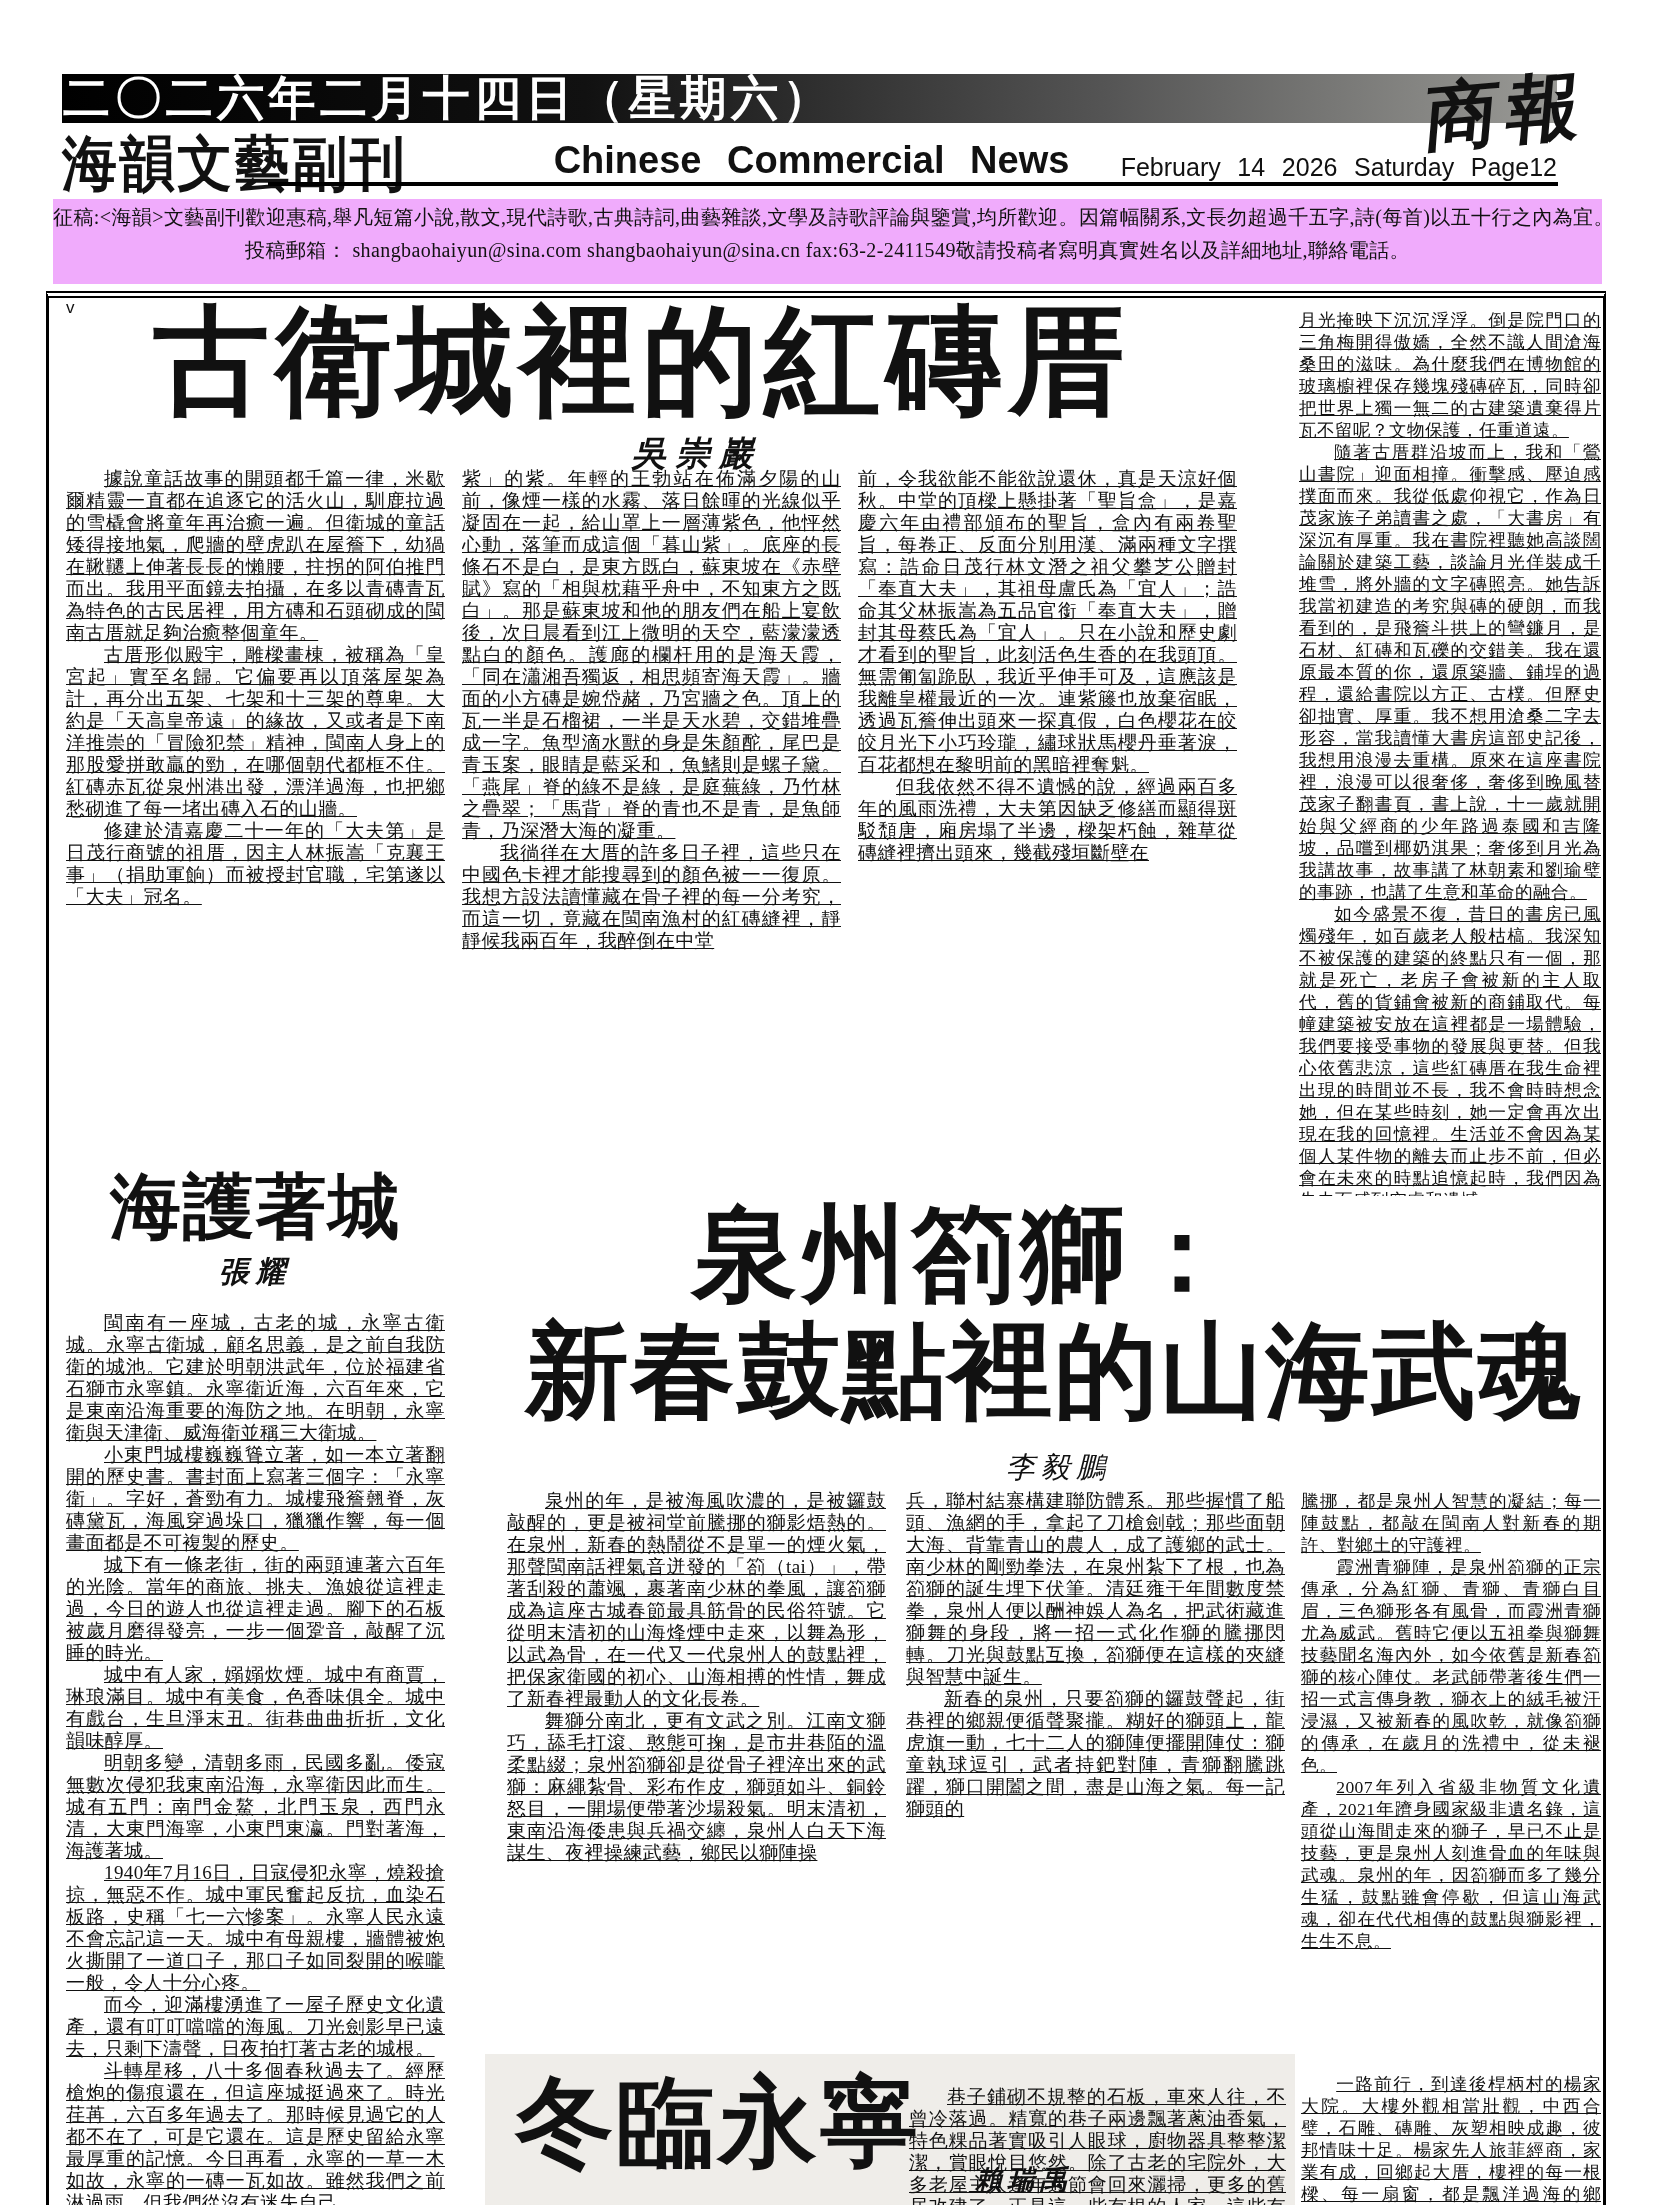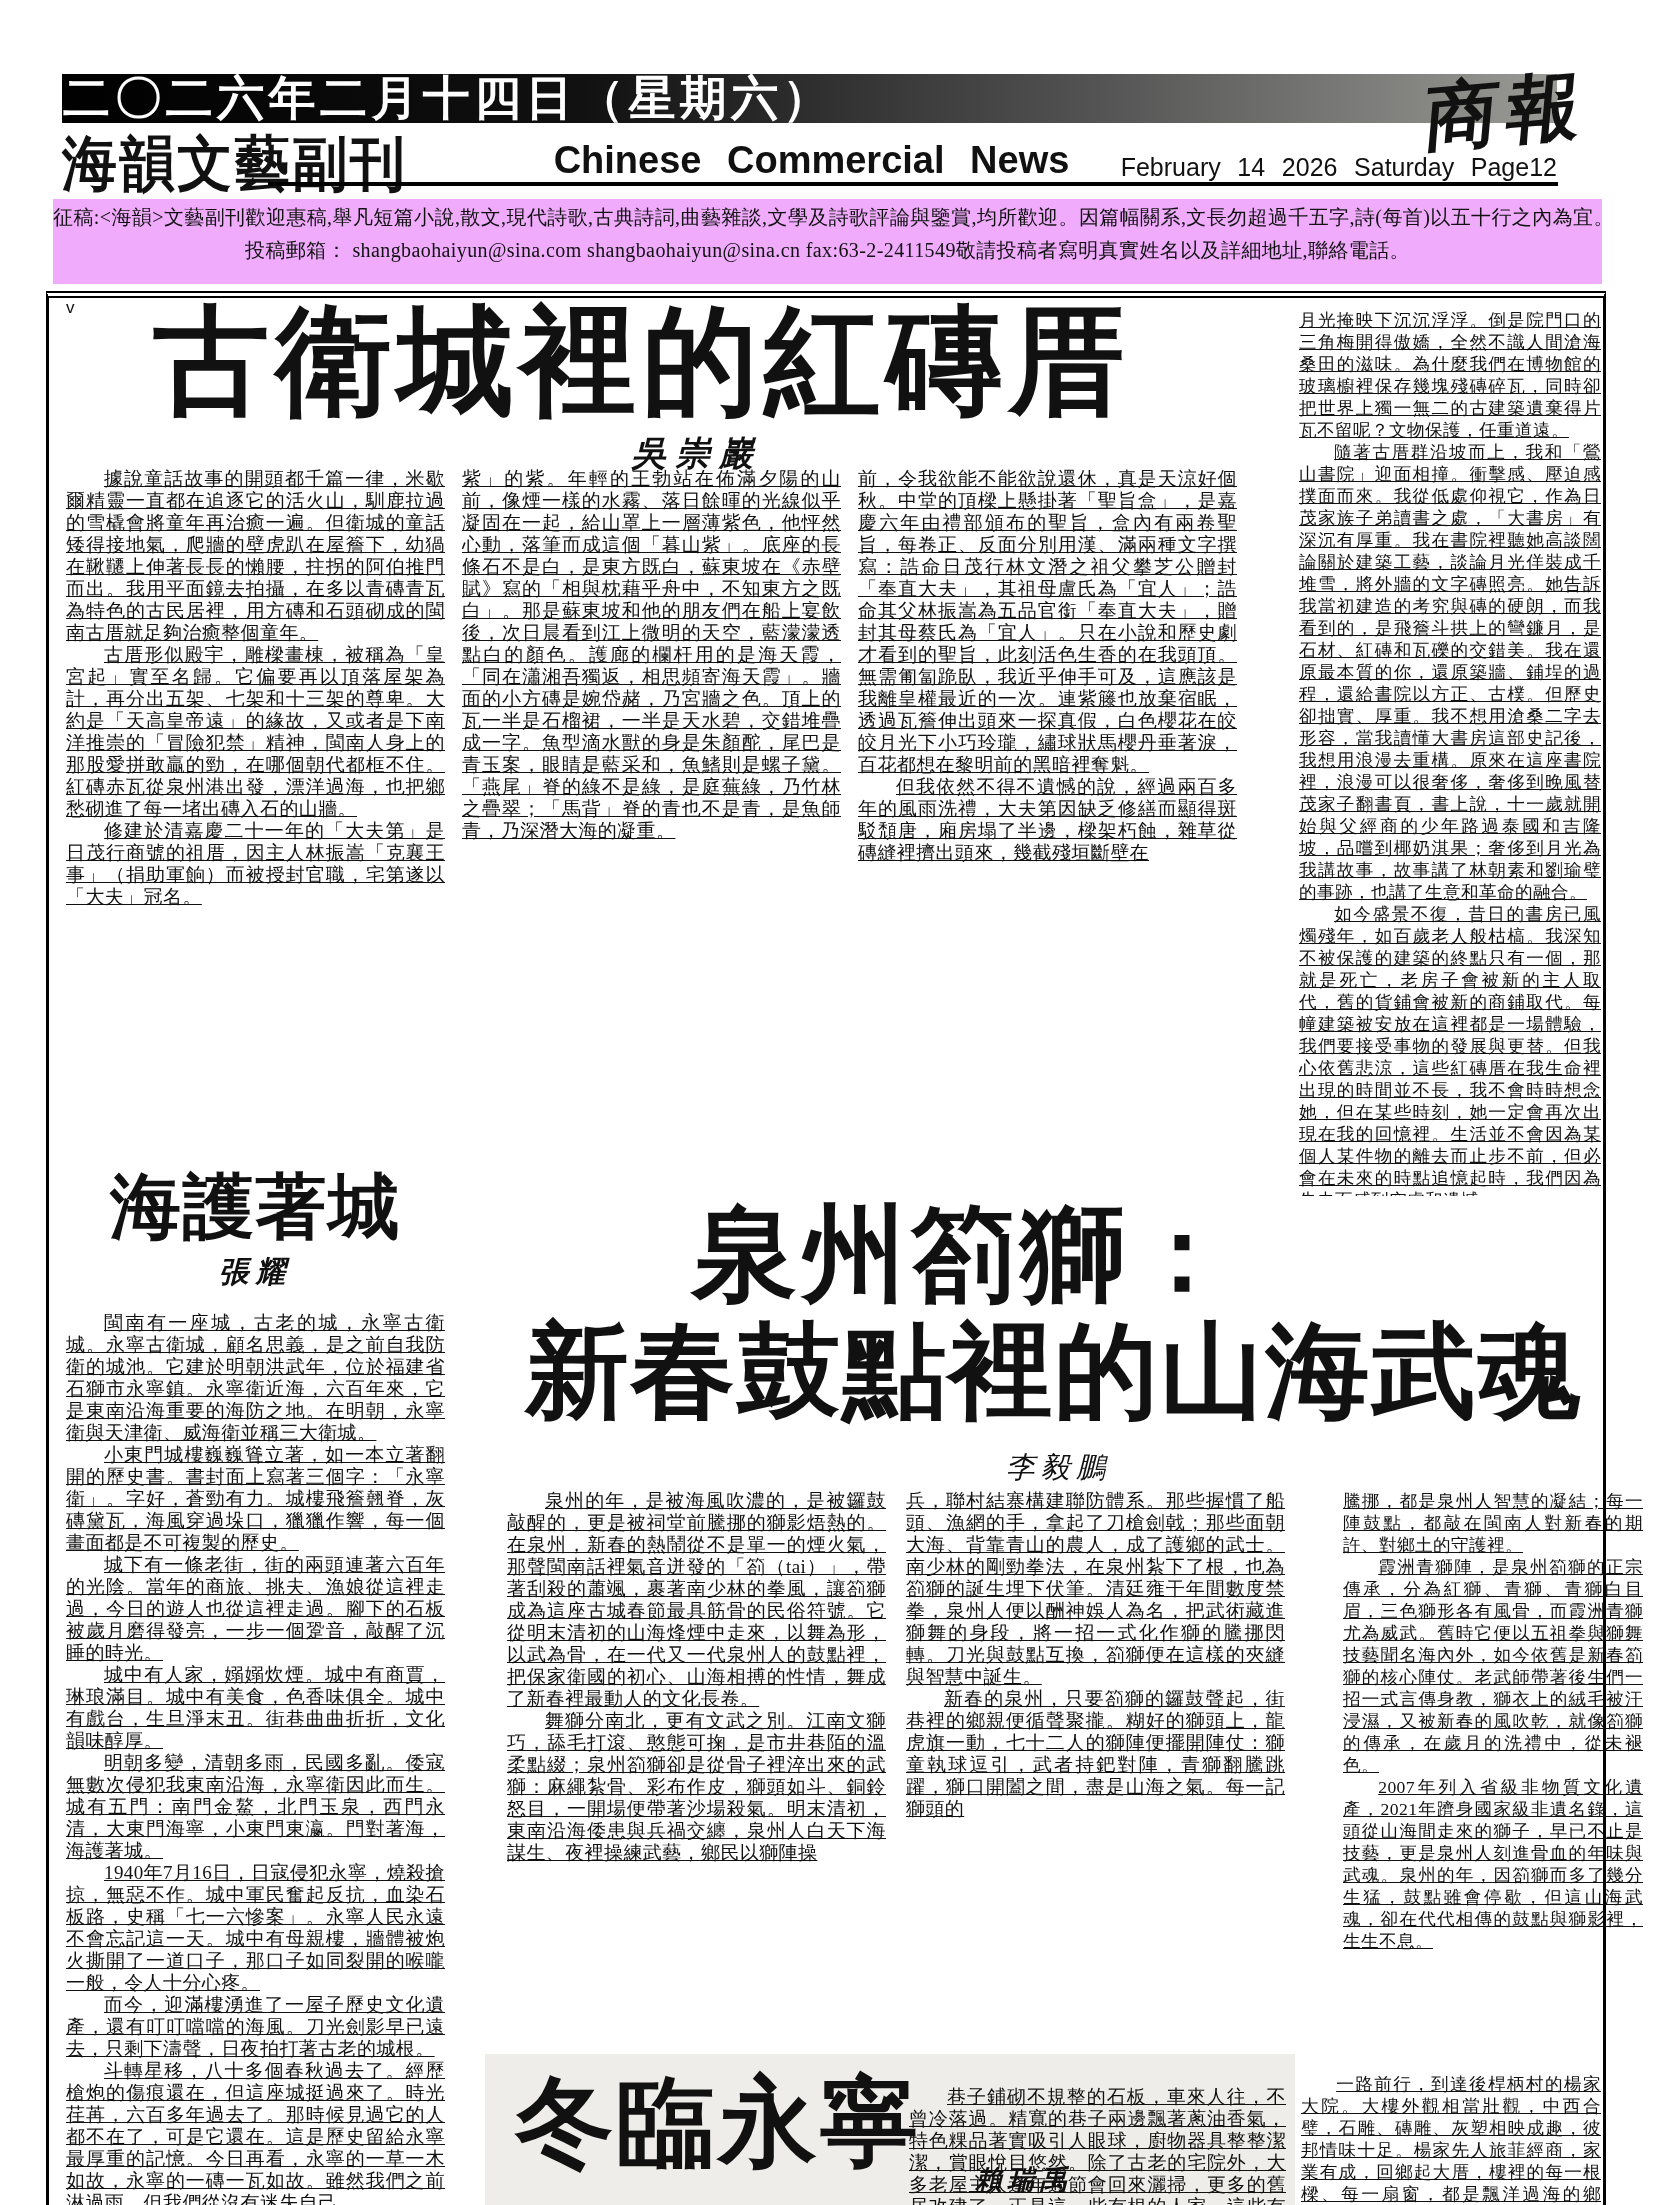--- a/index.html
+++ b/index.html
@@ -79,20 +79,21 @@
 
 <div class="abs a1title">古衛城裡的紅磚厝</div>
 <div class="abs a1author">吳崇巖</div>
 <div class="abs col" style="left:66px;top:468px;width:379px;height:688px;">
     <p>據說童話故事的開頭都千篇一律，米歇爾精靈一直都在追逐它的活火山，馴鹿拉過的雪橇會將童年再治癒一遍。但衛城的童話矮得接地氣，爬牆的壁虎趴在屋簷下，幼猧在鞦韆上伸著長長的懶腰，拄拐的阿伯推門而出。我用平面鏡去拍攝，在多以青磚青瓦為特色的古民居裡，用方磚和石頭砌成的閩南古厝就足夠治癒整個童年。</p>
     <p>古厝形似殿宇，雕樑畫棟，被稱為「皇宮起」實至名歸。它偏要再以頂落屋架為計，再分出五架、七架和十三架的尊卑。大約是「天高皇帝遠」的緣故，又或者是下南洋推崇的「冒險犯禁」精神，閩南人身上的那股愛拼敢贏的勁，在哪個朝代都框不住。紅磚赤瓦從泉州港出發，漂洋過海，也把鄉愁砌進了每一堵出磚入石的山牆。</p>
     <p>修建於清嘉慶二十一年的「大夫第」是日茂行商號的祖厝，因主人林振嵩「克襄王事」（捐助軍餉）而被授封官職，宅第遂以「大夫」冠名。</p>
   </div>
 <div class="abs col first-cont" style="left:462px;top:468px;width:379px;height:690px;">
     <p>紫」的紫。年輕的王勃站在佈滿夕陽的山前，像煙一樣的水霧、落日餘暉的光線似乎凝固在一起，給山罩上一層薄紫色，他怦然心動，落筆而成這個「暮山紫」。底座的長條石不是白，是東方既白，蘇東坡在《赤壁賦》寫的「相與枕藉乎舟中，不知東方之既白」。那是蘇東坡和他的朋友們在船上宴飲後，次日晨看到江上微明的天空，藍濛濛透點白的顏色。護廊的欄杆用的是海天霞，「同在瀟湘吾獨返，相思頻寄海天霞」。牆面的小方磚是婉岱赭，乃宮牆之色。頂上的瓦一半是石榴裙，一半是天水碧，交錯堆疊成一字。魚型滴水獸的身是朱顏酡，尾巴是青玉案，眼睛是藍采和，魚鰭則是螺子黛。「燕尾」脊的綠不是綠，是庭蕪綠，乃竹林之疊翠；「馬背」脊的青也不是青，是魚師青，乃深潛大海的凝重。</p>
+    <p>我徜徉在大厝的許多日子裡，這些只在中國色卡裡才能搜尋到的顏色被一一復原。我想方設法讀懂藏在骨子裡的每一分考究，而這一切，竟藏在閩南漁村的紅磚縫裡，靜靜候我兩百年，我醉倒在中堂</p>
   </div>
 <div class="abs col first-cont" style="left:858px;top:468px;width:379px;height:701px;">
     <p>前，令我欲能不能欲說還休，真是天涼好個秋。中堂的頂樑上懸掛著「聖旨盒」，是嘉慶六年由禮部頒布的聖旨，盒內有兩卷聖旨，每卷正、反面分別用漢、滿兩種文字撰寫：誥命日茂行林文潛之祖父攀芝公贈封「奉直大夫」，其祖母盧氏為「宜人」；誥命其父林振嵩為五品官銜「奉直大夫」，贈封其母蔡氏為「宜人」。只在小說和歷史劇才看到的聖旨，此刻活色生香的在我頭頂。無需匍匐跪臥，我近乎伸手可及，這應該是我離皇權最近的一次。連紫籐也放棄宿眠，透過瓦簷伸出頭來一探真假，白色櫻花在皎皎月光下小巧玲瓏，繡球狀馬櫻丹垂著淚，百花都想在黎明前的黑暗裡奪魁。</p>
     <p>但我依然不得不遺憾的說，經過兩百多年的風雨洗禮，大夫第因缺乏修繕而顯得斑駁頹唐，廂房塌了半邊，樑架朽蝕，雜草從磚縫裡擠出頭來，幾截殘垣斷壁在</p>
   </div>
 <div class="abs col first-cont a1c4" style="left:1299px;top:309px;width:302px;height:887px;">
     <p>月光掩映下沉沉浮浮。倒是院門口的三角梅開得傲嬌，全然不識人間滄海桑田的滋味。為什麼我們在博物館的玻璃櫥裡保存幾塊殘磚碎瓦，同時卻把世界上獨一無二的古建築遺棄得片瓦不留呢？文物保護，任重道遠。</p>
     <p>隨著古厝群沿坡而上，我和「鶯山書院」迎面相撞。衝擊感、壓迫感撲面而來。我從低處仰視它，作為日茂家族子弟讀書之處，「大書房」有深沉有厚重。我在書院裡聽她高談闊論關於建築工藝，談論月光佯裝成千堆雪，將外牆的文字磚照亮。她告訴我當初建造的考究與磚的硬朗，而我看到的，是飛簷斗拱上的彎鐮月，是石材、紅磚和瓦礫的交錯美。我在還原最本質的你，還原築牆、鋪埕的過程，還給書院以方正、古樸。但歷史卻拙實、厚重。我不想用滄桑二字去形容，當我讀懂大書房這部史記後，我想用浪漫去重構。原來在這座書院裡，浪漫可以很奢侈，奢侈到晚風替茂家子翻書頁，書上說，十一歲就開始與父經商的少年路過泰國和吉隆坡，品嚐到椰奶淇果；奢侈到月光為我講故事，故事講了林朝素和劉瑜璧的事跡，也講了生意和革命的融合。</p>
     <p>如今盛景不復，昔日的書房已風燭殘年，如百歲老人般枯槁。我深知不被保護的建築的終點只有一個，那就是死亡，老房子會被新的主人取代，舊的貨鋪會被新的商鋪取代。每幢建築被安放在這裡都是一場體驗，我們要接受事物的發展與更替。但我心依舊悲涼，這些紅磚厝在我生命裡出現的時間並不長，我不會時時想念她，但在某些時刻，她一定會再次出現在我的回憶裡。生活並不會因為某個人某件物的離去而止步不前，但必會在未來的時點追憶起時，我們因為失去而感到空虛和遺憾。</p>
   </div>
@@ -114,21 +115,21 @@
 <div class="abs a3t2">新春鼓點裡的山海武魂</div>
 <div class="abs a3author">李毅鵬</div>
 <div class="abs col" style="left:507px;top:1490px;width:379px;height:549px;">
     <p>泉州的年，是被海風吹濃的，是被鑼鼓敲醒的，更是被祠堂前騰挪的獅影焐熱的。在泉州，新春的熱鬧從不是單一的煙火氣，那聲閩南話裡氣音迸發的「箚（tai）」，帶著刮殺的蕭颯，裹著南少林的拳風，讓箚獅成為這座古城春節最具筋骨的民俗符號。它從明末清初的山海烽煙中走來，以舞為形，以武為骨，在一代又一代泉州人的鼓點裡，把保家衛國的初心、山海相搏的性情，舞成了新春裡最動人的文化長卷。</p>
     <p>舞獅分南北，更有文武之別。江南文獅巧，舔毛打滾、憨態可掬，是市井巷陌的溫柔點綴；泉州箚獅卻是從骨子裡淬出來的武獅：麻繩紮骨、彩布作皮，獅頭如斗、銅鈴怒目，一開場便帶著沙場殺氣。明末清初，東南沿海倭患與兵禍交纏，泉州人白天下海謀生、夜裡操練武藝，鄉民以獅陣操</p>
   </div>
 <div class="abs col first-cont" style="left:906px;top:1490px;width:379px;height:549px;">
     <p>兵，聯村結寨構建聯防體系。那些握慣了船頭、漁網的手，拿起了刀槍劍戟；那些面朝大海、背靠青山的農人，成了護鄉的武士。南少林的剛勁拳法，在泉州紮下了根，也為箚獅的誕生埋下伏筆。清廷雍干年間數度禁拳，泉州人便以酬神娛人為名，把武術藏進獅舞的身段，將一招一式化作獅的騰挪閃轉。刀光與鼓點互換，箚獅便在這樣的夾縫與智慧中誕生。</p>
     <p>新春的泉州，只要箚獅的鑼鼓聲起，街巷裡的鄉親便循聲聚攏。糊好的獅頭上，龍虎旗一動，七十二人的獅陣便擺開陣仗：獅童執球逗引，武者持鈀對陣，青獅翻騰跳躍，獅口開闔之間，盡是山海之氣。每一記獅頭的</p>
   </div>
-<div class="abs col first-cont a1c4" style="left:1301px;top:1490px;width:300px;height:556px;margin-left:42px;">
+<div class="abs col first-cont a1c4" style="left:1301px;top:1490px;width:300px;height:556px;">
     <p>騰挪，都是泉州人智慧的凝結；每一陣鼓點，都敲在閩南人對新春的期許、對鄉土的守護裡。</p>
     <p>霞洲青獅陣，是泉州箚獅的正宗傳承，分為紅獅、青獅、青獅白目眉，三色獅形各有風骨，而霞洲青獅尤為威武。舊時它便以五祖拳與獅舞技藝聞名海內外，如今依舊是新春箚獅的核心陣仗。老武師帶著後生們一招一式言傳身教，獅衣上的絨毛被汗浸濕，又被新春的風吹乾，就像箚獅的傳承，在歲月的洗禮中，從未褪色。</p>
     <p>2007年列入省級非物質文化遺產，2021年躋身國家級非遺名錄，這頭從山海間走來的獅子，早已不止是技藝，更是泉州人刻進骨血的年味與武魂。泉州的年，因箚獅而多了幾分生猛，鼓點雖會停歇，但這山海武魂，卻在代代相傳的鼓點與獅影裡，生生不息。</p>
   </div>
 
 <div class="abs panel"></div>
 <div class="abs a4title">冬臨永寧</div>
 <div class="abs a4author">賴瑞禹</div>
 
 <div class="abs col" style="left:909px;top:2086px;width:377px;height:723px;">

